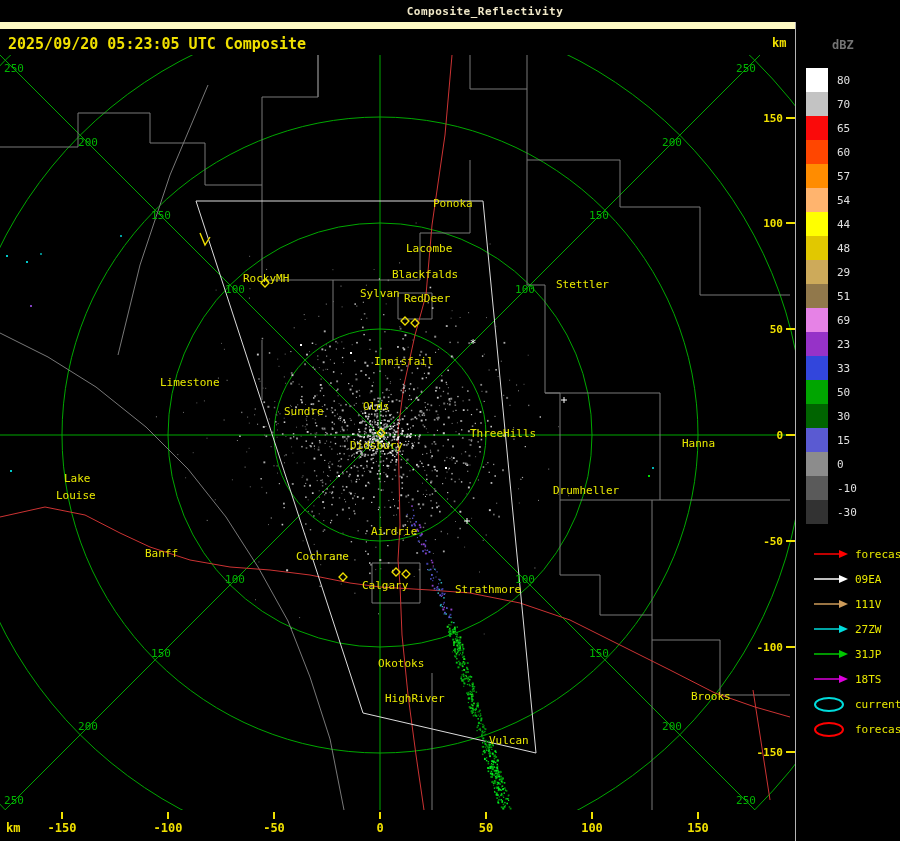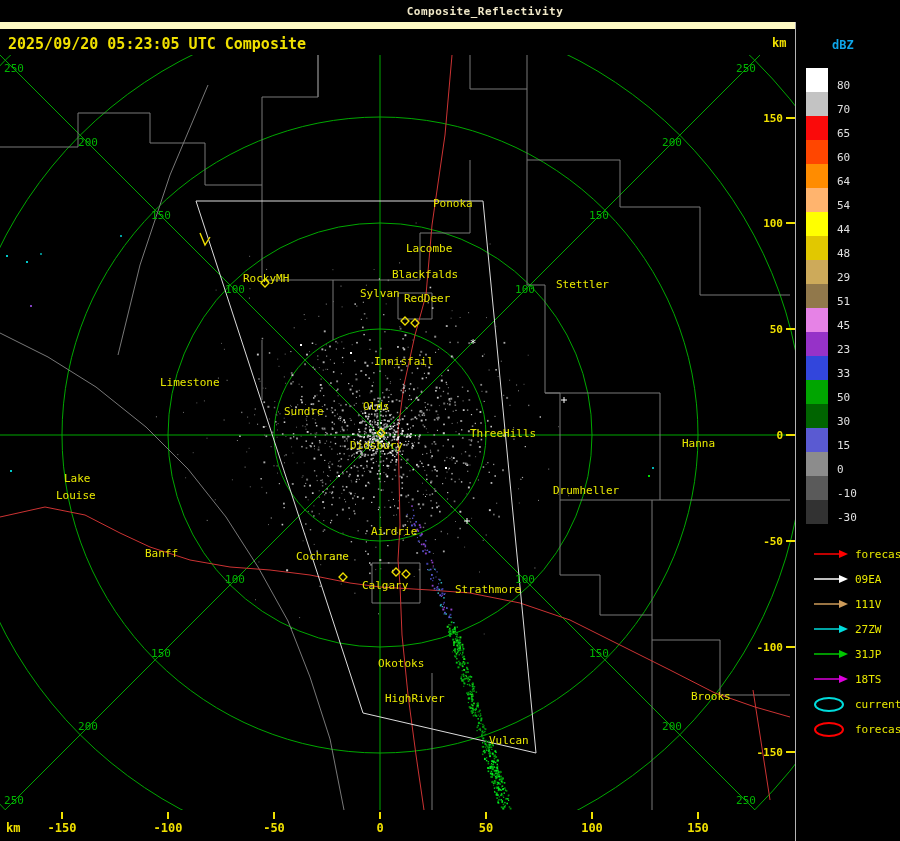--- a/index.html
+++ b/index.html
@@ -11,23 +11,23 @@
   .timestamp{position:absolute;top:35px;left:8px;color:#f0e000;font-weight:bold;font-size:15px;}
   .km-top{position:absolute;top:36px;left:772px;color:#f0e000;font-weight:bold;font-size:12px;}
   .map{position:absolute;top:55px;left:0;width:795px;height:755px;}
   svg text{font-family:"DejaVu Sans Mono","Liberation Mono",monospace;}
   .bottom-axis{position:absolute;top:810px;left:0;width:796px;height:31px;color:#f0e000;}
   .bottick{position:absolute;top:2px;width:2px;height:7px;background:#f0e000;}
   .botlab{position:absolute;top:11px;transform:translateX(-50%);font-size:12px;font-weight:bold;}
   .km-bottom{position:absolute;top:11px;left:6px;font-size:12px;font-weight:bold;}
   .divider{position:absolute;top:22px;left:795px;width:1px;height:819px;background:#b4b4b4;}
   .panel{position:absolute;top:22px;left:796px;width:104px;height:819px;background:#000;}
-  .dbz{position:absolute;top:16px;left:36px;color:#0ea5e9;font-size:12px;font-weight:bold;}
+  .dbz{position:absolute;top:16px;left:36px;color:#737373;font-size:12px;font-weight:bold;}
   #swatches{position:absolute;top:46px;left:10px;}
-  .swrow{display:flex;align-items:flex-end;height:24px;}
+  .swrow{display:flex;align-items:center;height:24px;}
   .sw{width:22px;height:24px;flex:none;}
   .swlab{color:#e0e0e0;font-size:11px;padding-left:9px;}
   #legend{position:absolute;top:520px;left:16px;}
   .legrow{display:flex;align-items:center;height:25px;}
   .legrow svg{flex:none;}
   .leglab{color:#e8e800;font-size:11px;padding-left:5px;}
 </style>
 </head>
 <body>
 
@@ -2032,21 +2032,21 @@
       <div class="swrow">
         <span class="sw" style="background: rgb(250, 10, 10);"></span>
         <span class="swlab">65</span>
       </div>
       <div class="swrow">
         <span class="sw" style="background: rgb(255, 70, 0);"></span>
         <span class="swlab">60</span>
       </div>
       <div class="swrow">
         <span class="sw" style="background: rgb(255, 140, 0);"></span>
-        <span class="swlab">64</span>
+        <span class="swlab">57</span>
       </div>
       <div class="swrow">
         <span class="sw" style="background: rgb(255, 180, 110);"></span>
         <span class="swlab">54</span>
       </div>
       <div class="swrow">
         <span class="sw" style="background: rgb(255, 255, 0);"></span>
         <span class="swlab">44</span>
       </div>
       <div class="swrow">
@@ -2056,21 +2056,21 @@
       <div class="swrow">
         <span class="sw" style="background: rgb(205, 170, 90);"></span>
         <span class="swlab">29</span>
       </div>
       <div class="swrow">
         <span class="sw" style="background: rgb(145, 120, 75);"></span>
         <span class="swlab">51</span>
       </div>
       <div class="swrow">
         <span class="sw" style="background: rgb(230, 130, 230);"></span>
-        <span class="swlab">45</span>
+        <span class="swlab">69</span>
       </div>
       <div class="swrow">
         <span class="sw" style="background: rgb(150, 50, 200);"></span>
         <span class="swlab">23</span>
       </div>
       <div class="swrow">
         <span class="sw" style="background: rgb(50, 70, 220);"></span>
         <span class="swlab">33</span>
       </div>
       <div class="swrow">

